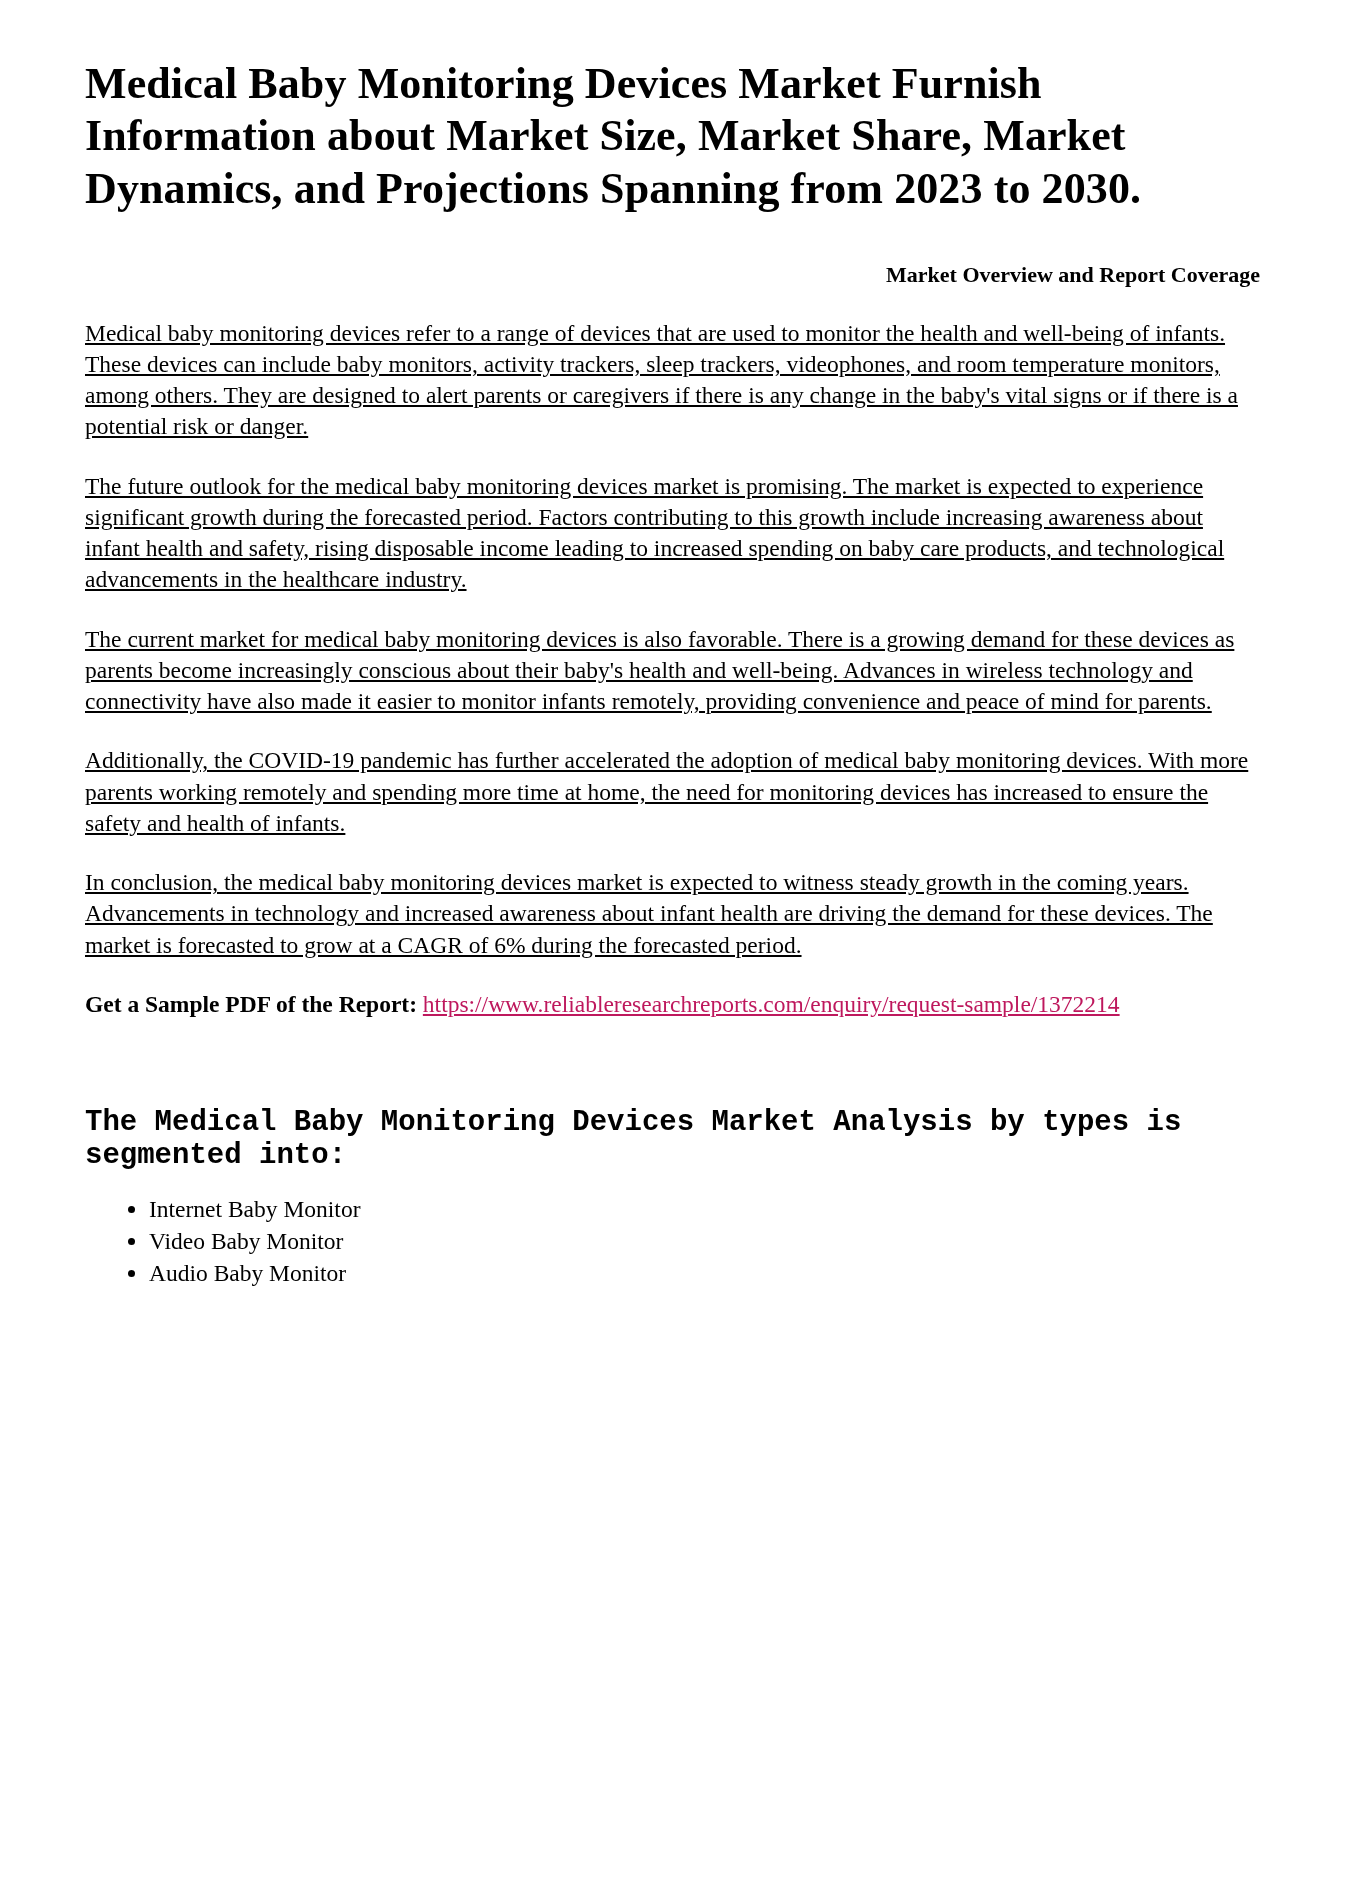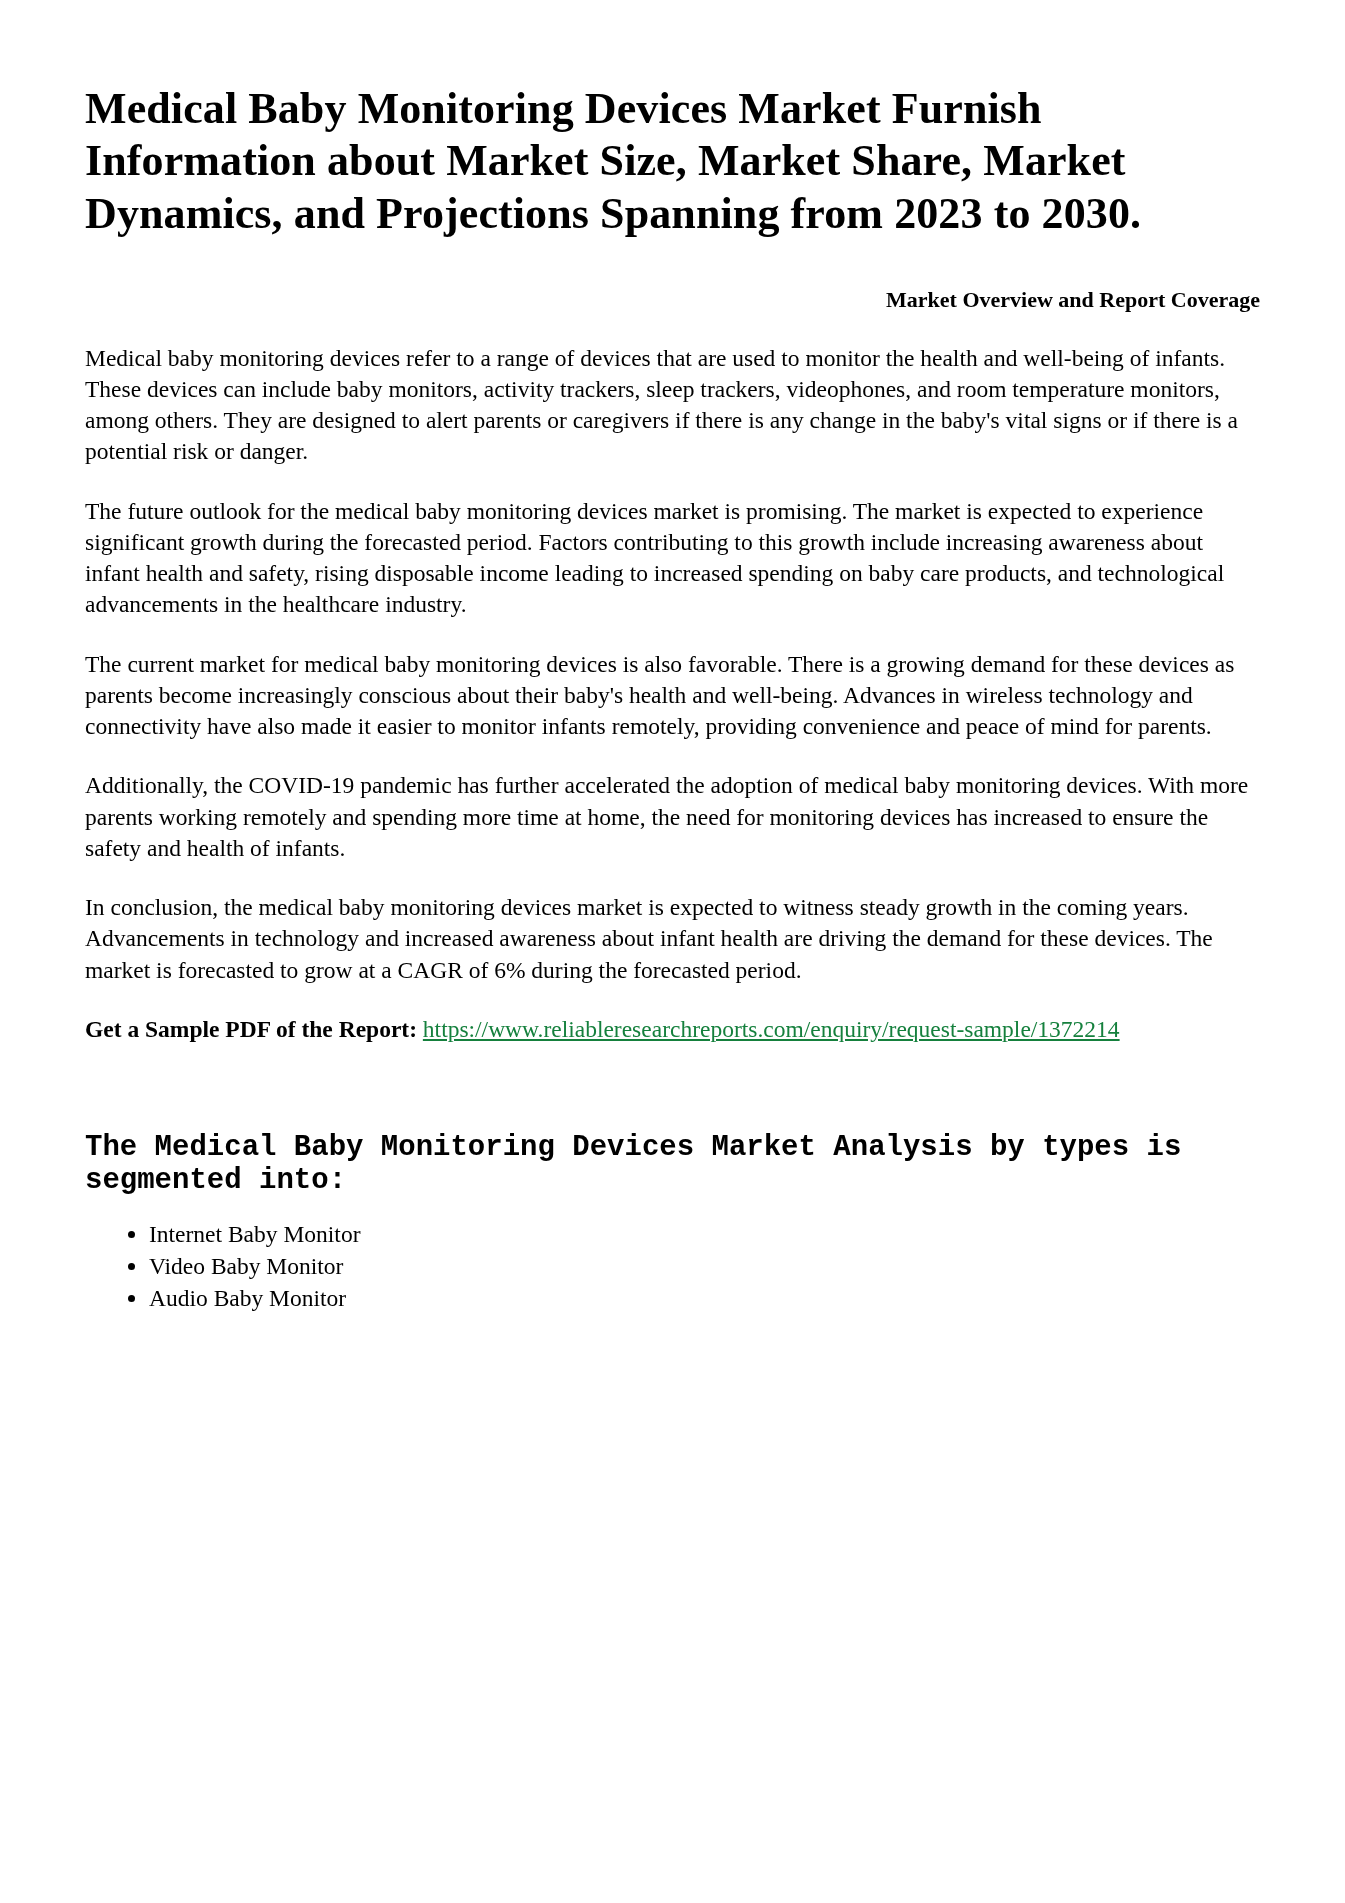--- a/index.html
+++ b/index.html
@@ -6,21 +6,21 @@
     margin: 0;
     padding: 0;
     background: #ffffff;
   }
   .page {
     position: relative;
     width: 1345px;
     height: 1903px;
     background: #ffffff;
     box-sizing: border-box;
-    padding: 83px 85px 0 85px;
+    padding: 58px 85px 0 85px;
     font-family: "Liberation Serif", "DejaVu Serif", serif;
     color: #000000;
     overflow: hidden;
   }
   .doc-title {
     font-size: 44px;
     font-weight: bold;
     line-height: 1.19;
     letter-spacing: 0.1px;
     margin: 0 0 46px 0;
@@ -32,32 +32,33 @@
     line-height: 1.3;
     margin: 0 0 28px 0;
     text-align: right;
   }
   .body-par {
     font-size: 23.5px;
     line-height: 1.33;
     margin: 0 0 28px 0;
     max-width: 1180px;
     text-align: left;
+    text-decoration: underline;
   }
   .link-par {
     font-size: 23.5px;
     line-height: 1.33;
     margin: 0;
     max-width: 1180px;
   }
   .link-label {
     font-weight: bold;
   }
   .doc-link {
-    color: #15803d;
+    color: #be185d;
     word-break: break-word;
     margin-top: 27px;
   }
   .spacer-block {
     height: 86px;
   }
   .seg-heading {
     font-size: 22px;
     font-weight: bold;
     margin: 0 0 30px 0;

